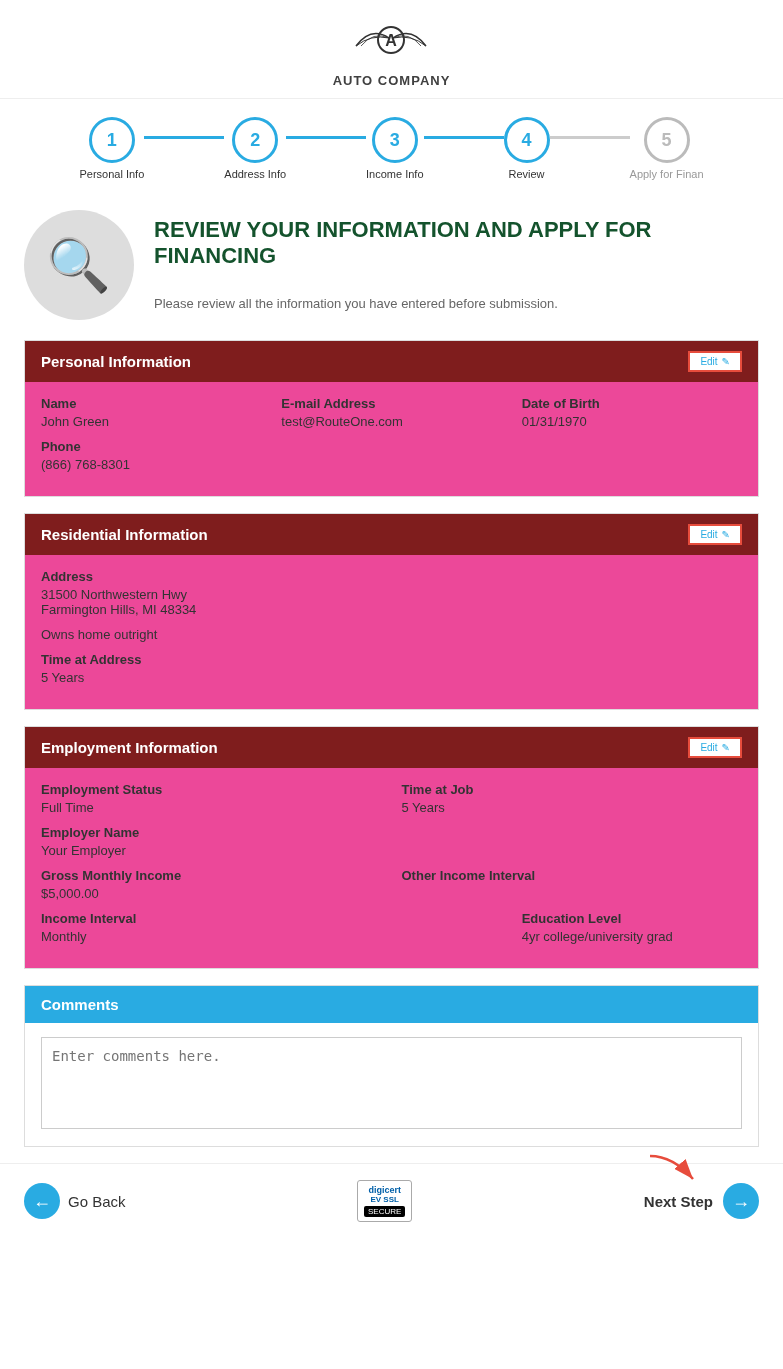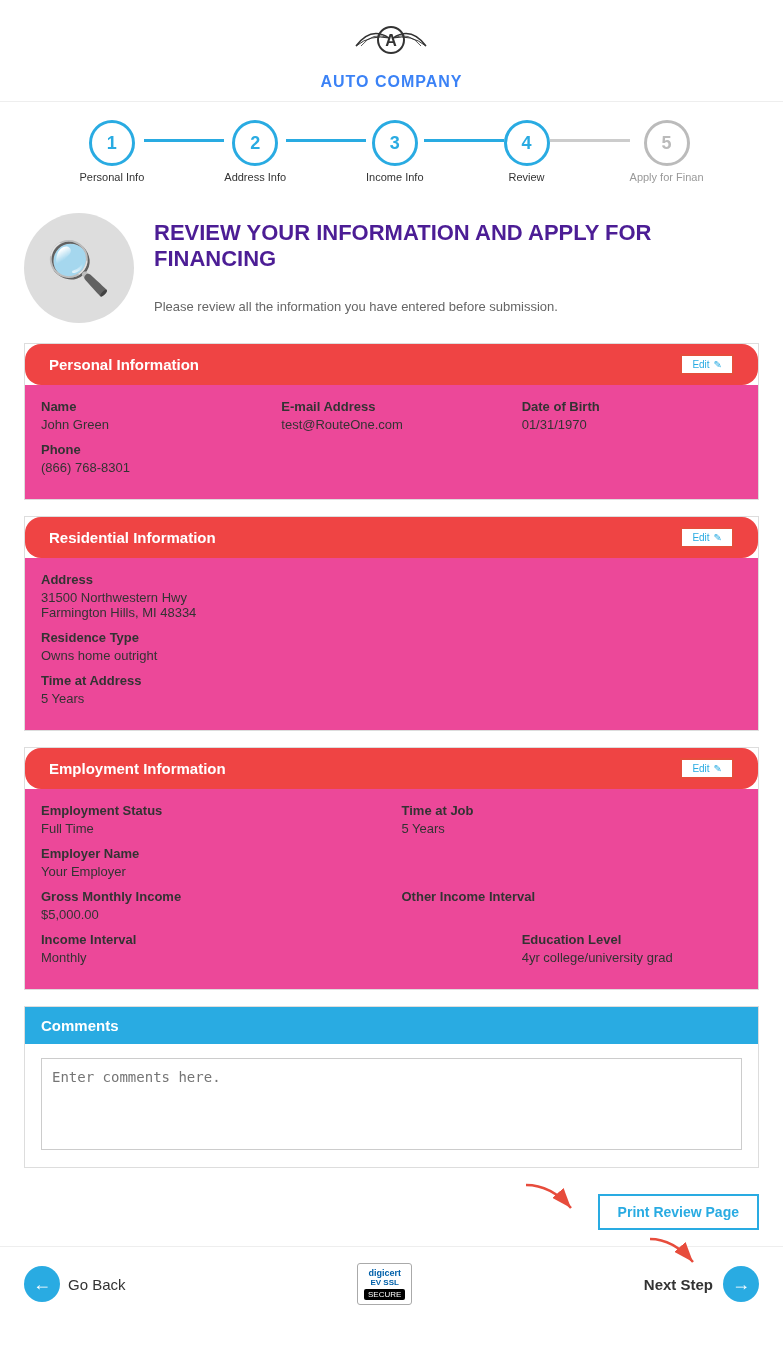--- a/index.html
+++ b/index.html
@@ -23,24 +23,24 @@
     .logo-area {
       display: flex;
       flex-direction: column;
       align-items: center;
     }
     .logo-icon {
       width: 80px;
       height: 55px;
     }
     .logo-text {
-      font-size: 16px;
+      font-size: 13px;
       font-weight: bold;
       letter-spacing: 1px;
-      color: #3b82f6;
+      color: #404040;
       margin-top: 2px;
     }
 
     
     .progress-bar {
       display: flex;
       align-items: center;
       justify-content: center;
       padding: 18px 30px 10px;
       position: relative;
@@ -114,46 +114,45 @@
       justify-content: center;
       flex-shrink: 0;
     }
     .avatar-icon {
       font-size: 52px;
       color: #999;
     }
     .review-title-block h2 {
       font-size: 22px;
       font-weight: bold;
-      color: #4c1d95;
+      color: #14532d;
       line-height: 1.2;
       margin-bottom: 24px;
       text-transform: uppercase;
     }
     .review-title-block p {
       font-size: 13px;
       color: #666;
       line-height: 1.5;
     }
 
     
     .section-block {
       margin-bottom: 16px;
       border: 1px solid #ddd;
     }
     .section-header {
-      background: #ef4444;
+      background: #7f1d1d;
       color: #fff;
-      padding: 10px 24px;
+      padding: 10px 16px;
       display: flex;
       align-items: center;
       justify-content: space-between;
       font-size: 15px;
       font-weight: bold;
-      border-radius: 16px;
     }
     .edit-btn {
       background: #fff;
       color: #29abe2;
       border: 2px solid #e74c3c;
       padding: 3px 10px;
       font-size: 10px;
       cursor: pointer;
       display: flex;
       align-items: center;
@@ -415,21 +414,20 @@
     <div class="section-body">
       <div class="info-row">
         <div class="info-col">
           <div class="info-label">Address</div>
           <div class="info-value">31500 Northwestern Hwy</div>
           <div class="info-value">Farmington Hills, MI 48334</div>
         </div>
       </div>
       <div class="info-row">
         <div class="info-col">
-          <div class="info-label">Residence Type</div>
           <div class="info-value">Owns home outright</div>
         </div>
       </div>
       <div class="info-row">
         <div class="info-col">
           <div class="info-label">Time at Address</div>
           <div class="info-value">5 Years</div>
         </div>
       </div>
     </div>
@@ -486,32 +484,20 @@
 
   <div class="comments-section">
     <div class="comments-header">
       <span>Comments</span>
     </div>
     <div class="comments-body">
       <textarea class="comments-textarea" placeholder="Enter comments here." style=""></textarea>
     </div>
   </div>
 
-  <div class="print-area">
-
-    <svg class="arrow-red" width="60" height="36" viewBox="0 0 60 36">
-      <defs>
-        <marker id="arrowhead1" markerWidth="8" markerHeight="6" refX="8" refY="3" orient="auto">
-          <polygon points="0 0, 8 3, 0 6" fill="#e74c3c"></polygon>
-        </marker>
-      </defs>
-      <path d="M5,5 Q30,5 50,28" stroke="#e74c3c" stroke-width="2.5" fill="none" marker-end="url(#arrowhead1)"></path>
-    </svg>
-    <button class="print-btn">Print Review Page</button>
-  </div>
 
 </div>
 
 <div class="footer-nav">
   <button class="go-back-btn">
     <div class="nav-circle">
       <span>←</span>
     </div>
     <span>Go Back</span>
   </button>

